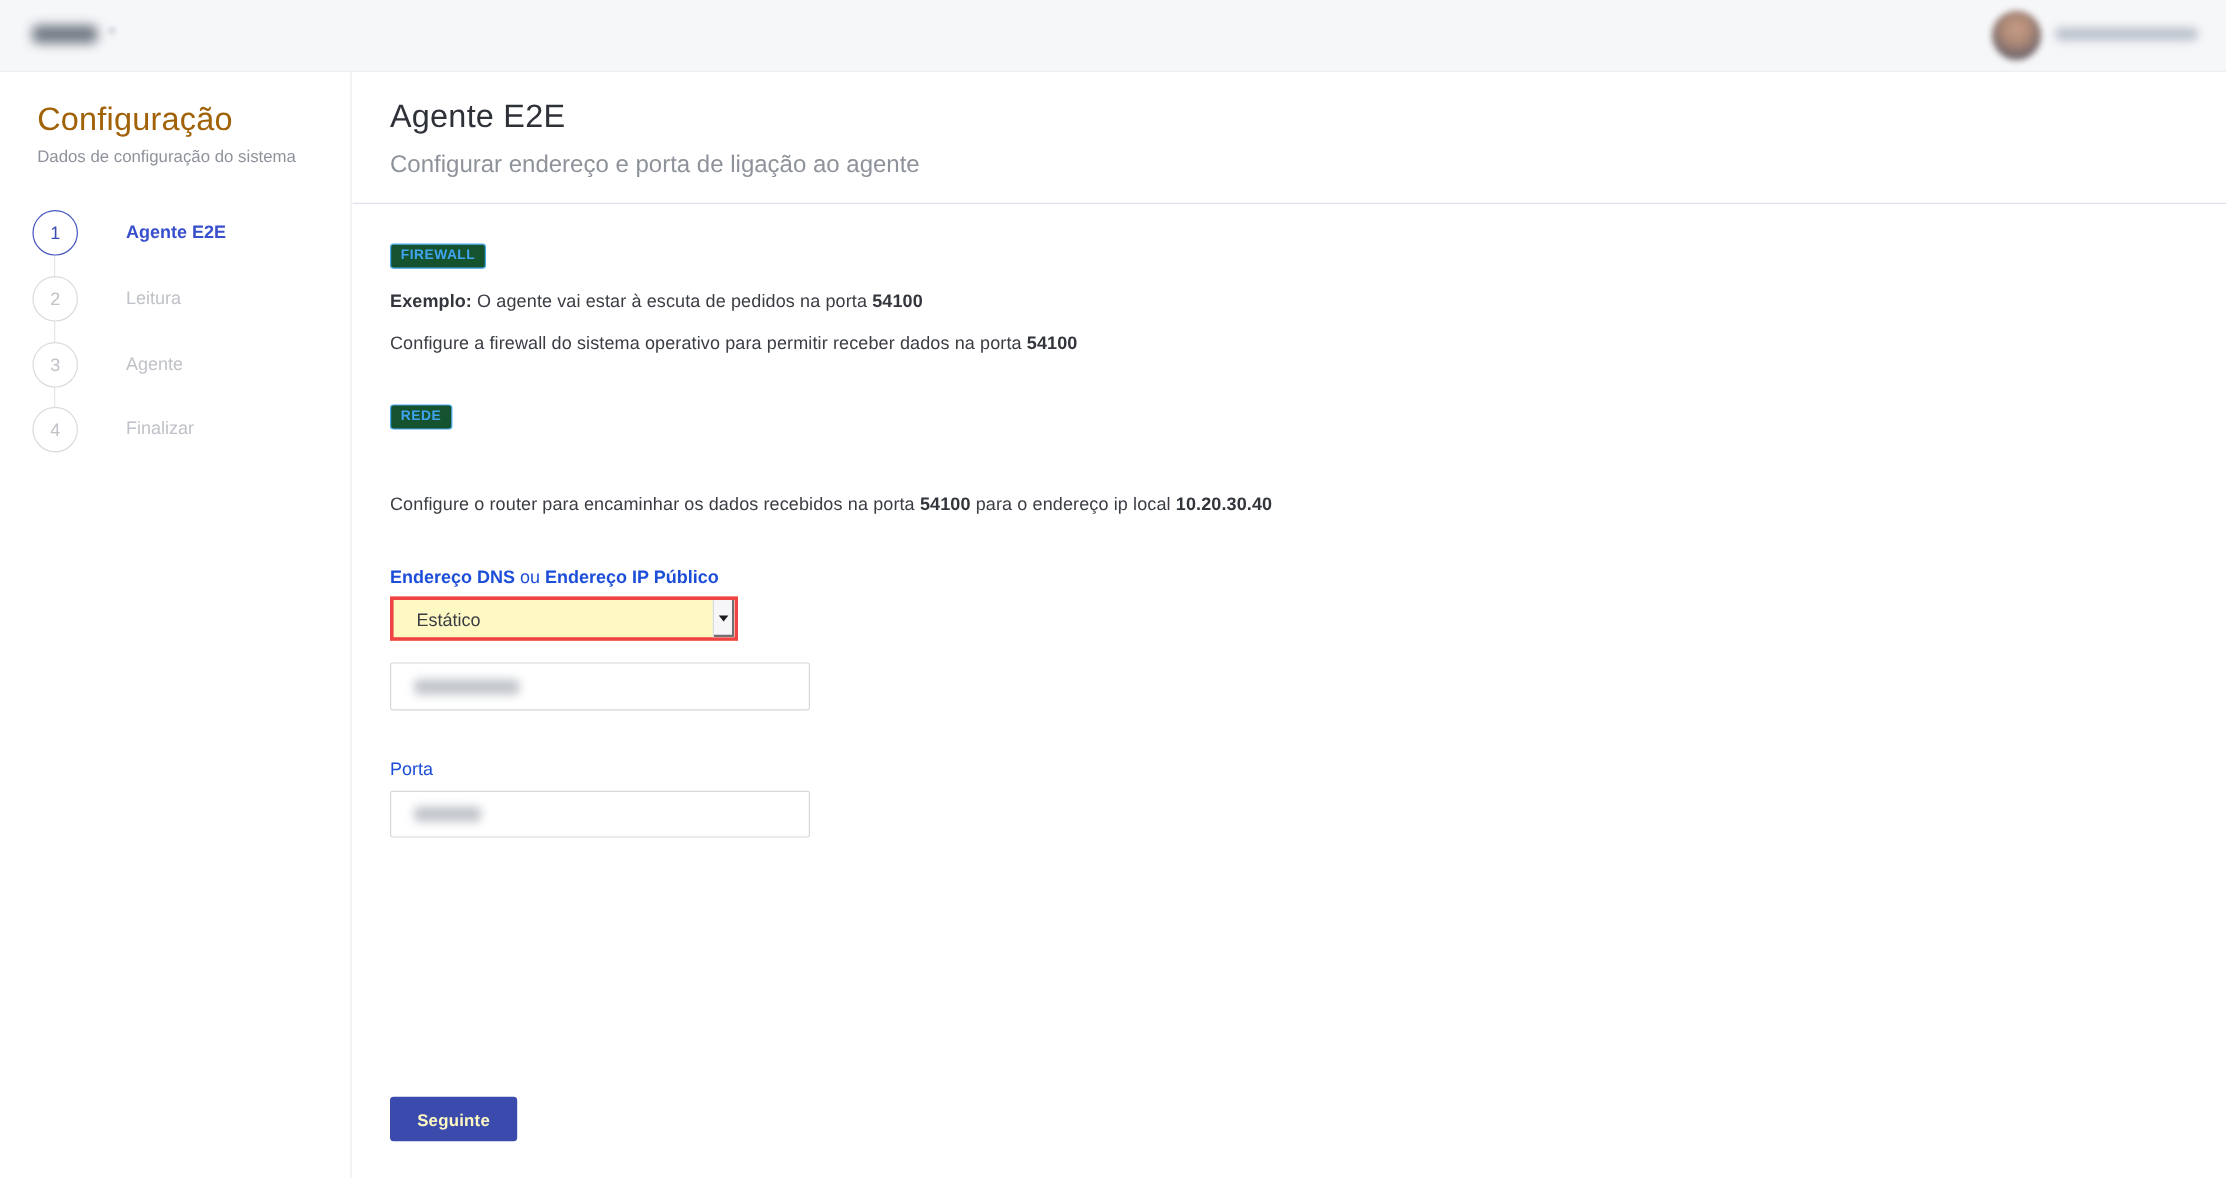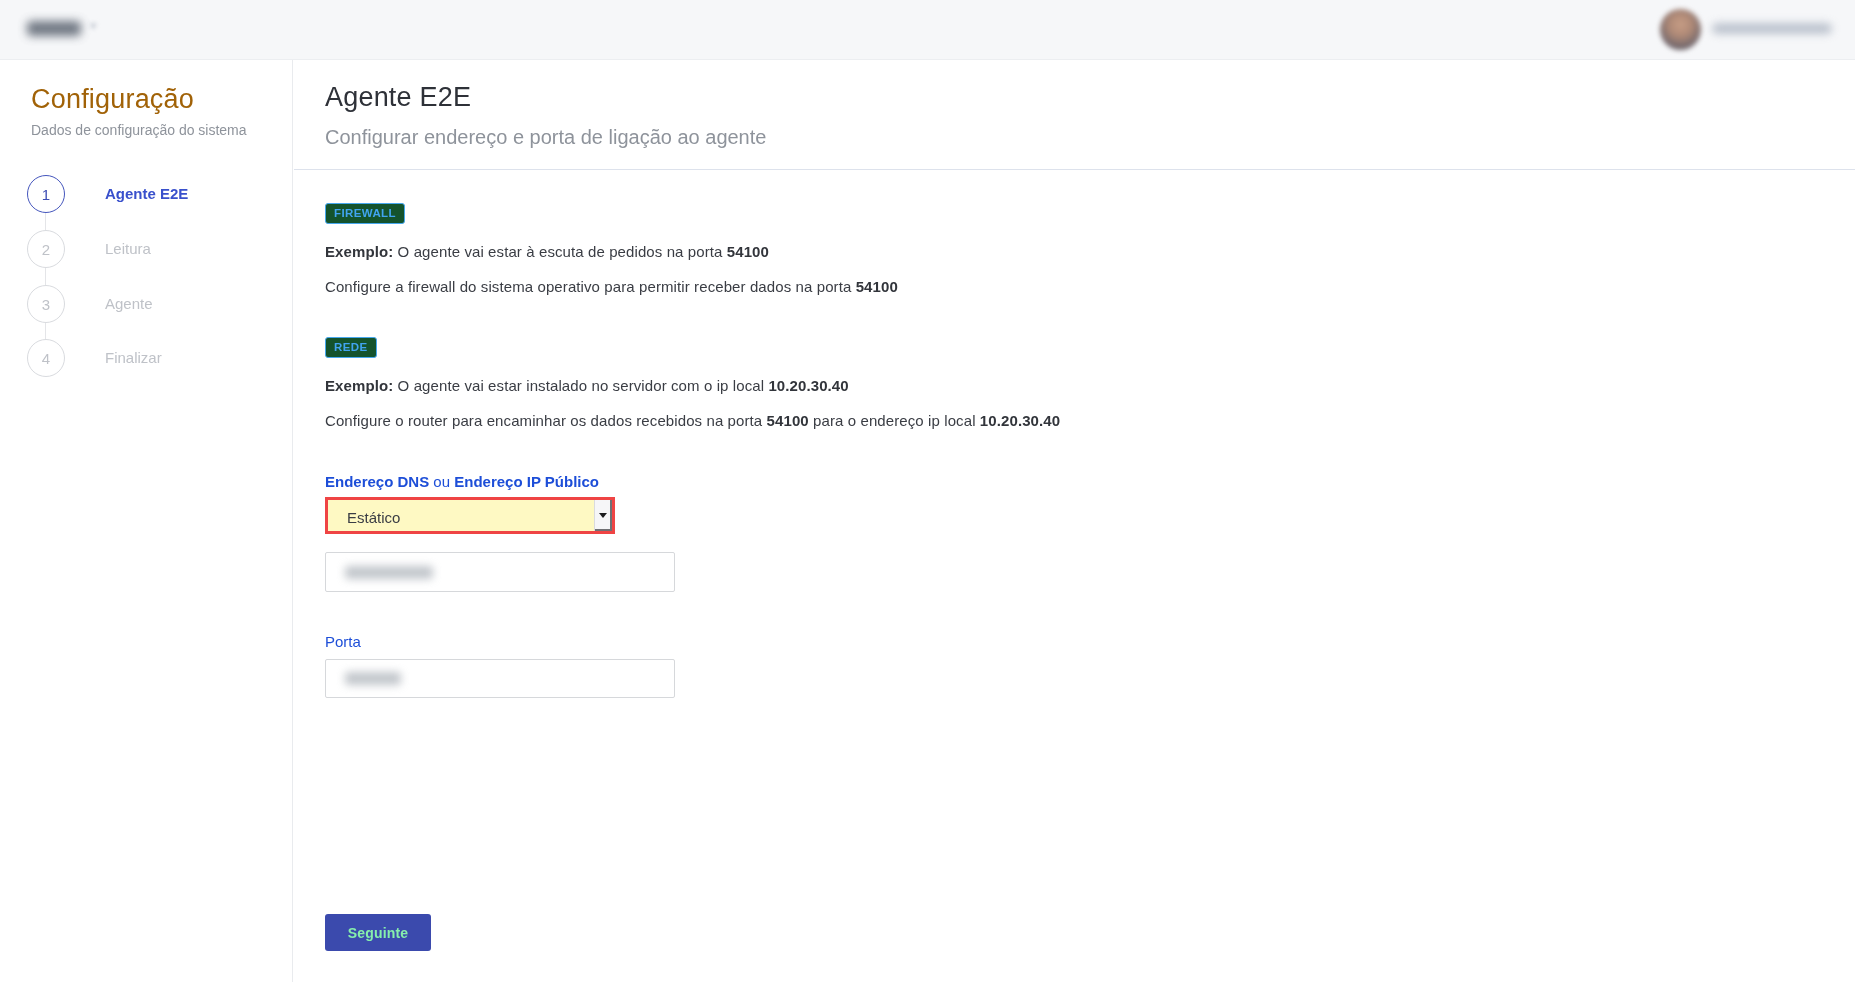--- a/index.html
+++ b/index.html
@@ -132,21 +132,21 @@
     position:absolute; left:19px; top:13px; height:13px;
     background:#99a0a9; border-radius:4px;
     filter:blur(4px); opacity:.6;
   }
   .input-address .value-blur { width:88px; }
   .input-port    .value-blur { width:56px; top:12px; }
 
   .submit-btn {
     position:absolute; left:31px; top:854px;
     min-width:106px; height:37px; padding:0 12px;
-    background:#3b4aad; color:#86efac;
+    background:#3b4aad; color:#fef9c3;
     border:none; border-radius:3px;
     font-family:"Liberation Sans", sans-serif;
     font-size:14px; font-weight:700; letter-spacing:.2px;
     cursor:pointer;
   }
 </style>
 </head>
 <body>
 
 <div class="topbar">
@@ -191,23 +191,20 @@
 
   <div class="txt" style="top:183px;">
     <b>Exemplo:</b><span> O agente vai estar à escuta de pedidos na porta </span><b>54100</b>
   </div>
   <div class="txt" style="top:218px;">
     <span>Configure a firewall do sistema operativo para permitir receber dados na porta </span><b>54100</b>
   </div>
 
   <div class="badge" style="top:277px;">REDE</div>
 
-  <div class="txt" style="top:317px;">
-    <b>Exemplo:</b><span> O agente vai estar instalado no servidor com o ip local </span><b>10.20.30.40</b>
-  </div>
   <div class="txt" style="top:352px;">
     <span>Configure o router para encaminhar os dados recebidos na porta </span><b>54100</b><span> para o endereço ip local </span><b>10.20.30.40</b>
   </div>
 
   <div class="form-label" style="top:413px;">
     <b>Endereço DNS</b><span> ou </span><b>Endereço IP Público</b>
   </div>
 
   <div class="select-box">
     <div class="select-value">Estático</div>

